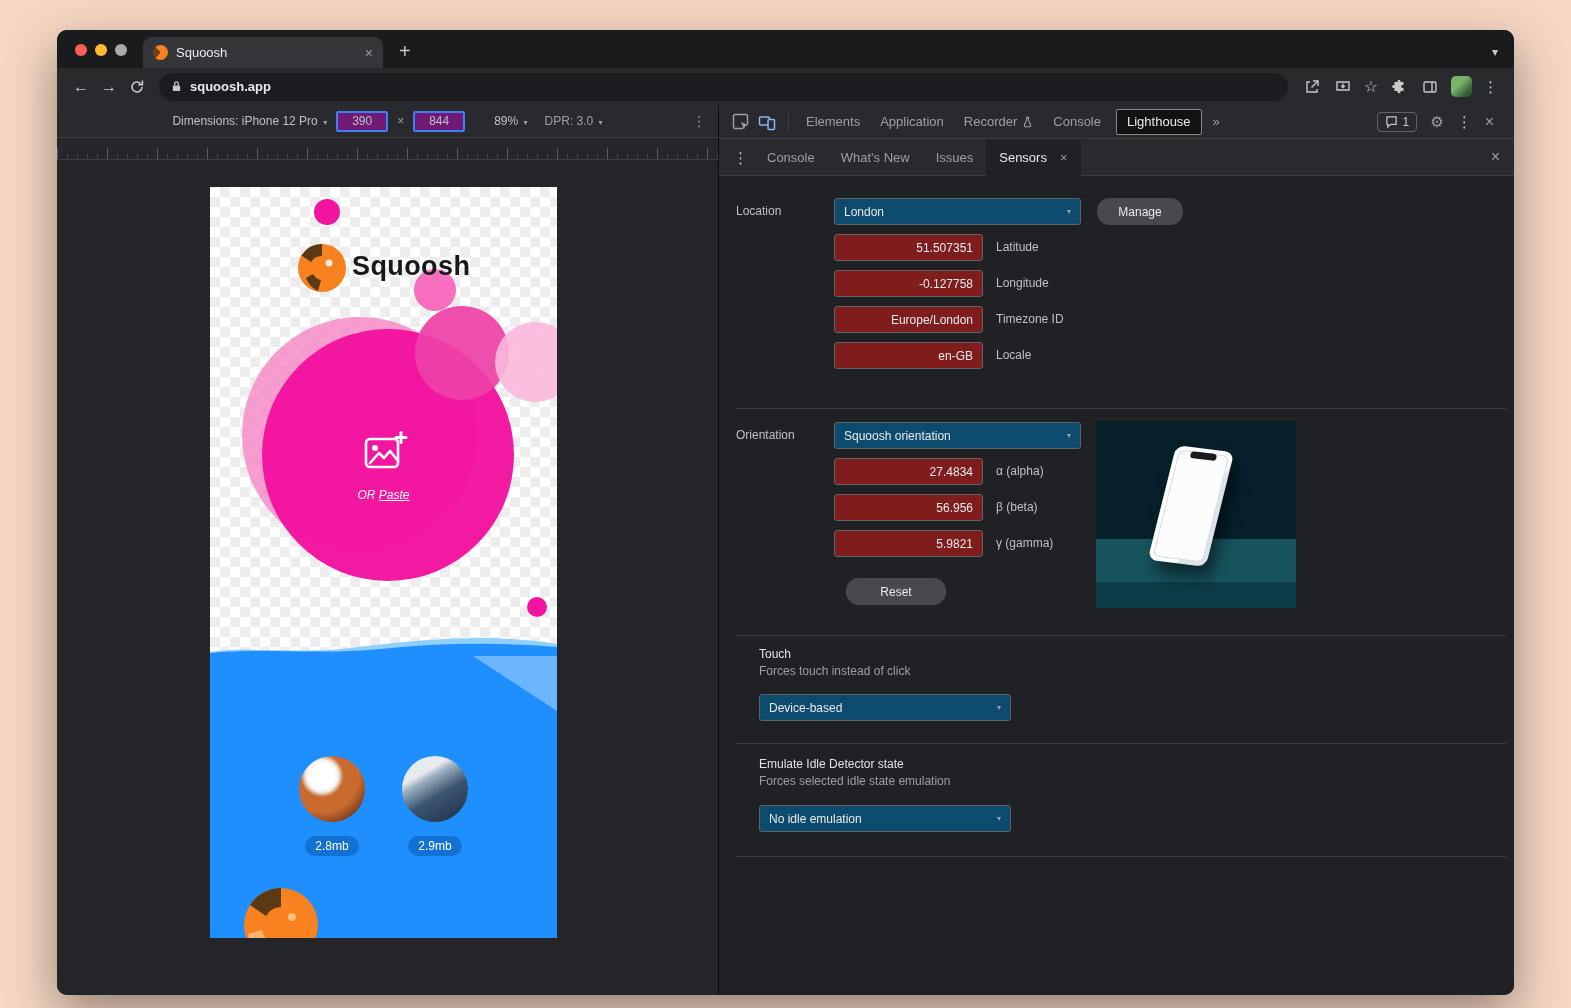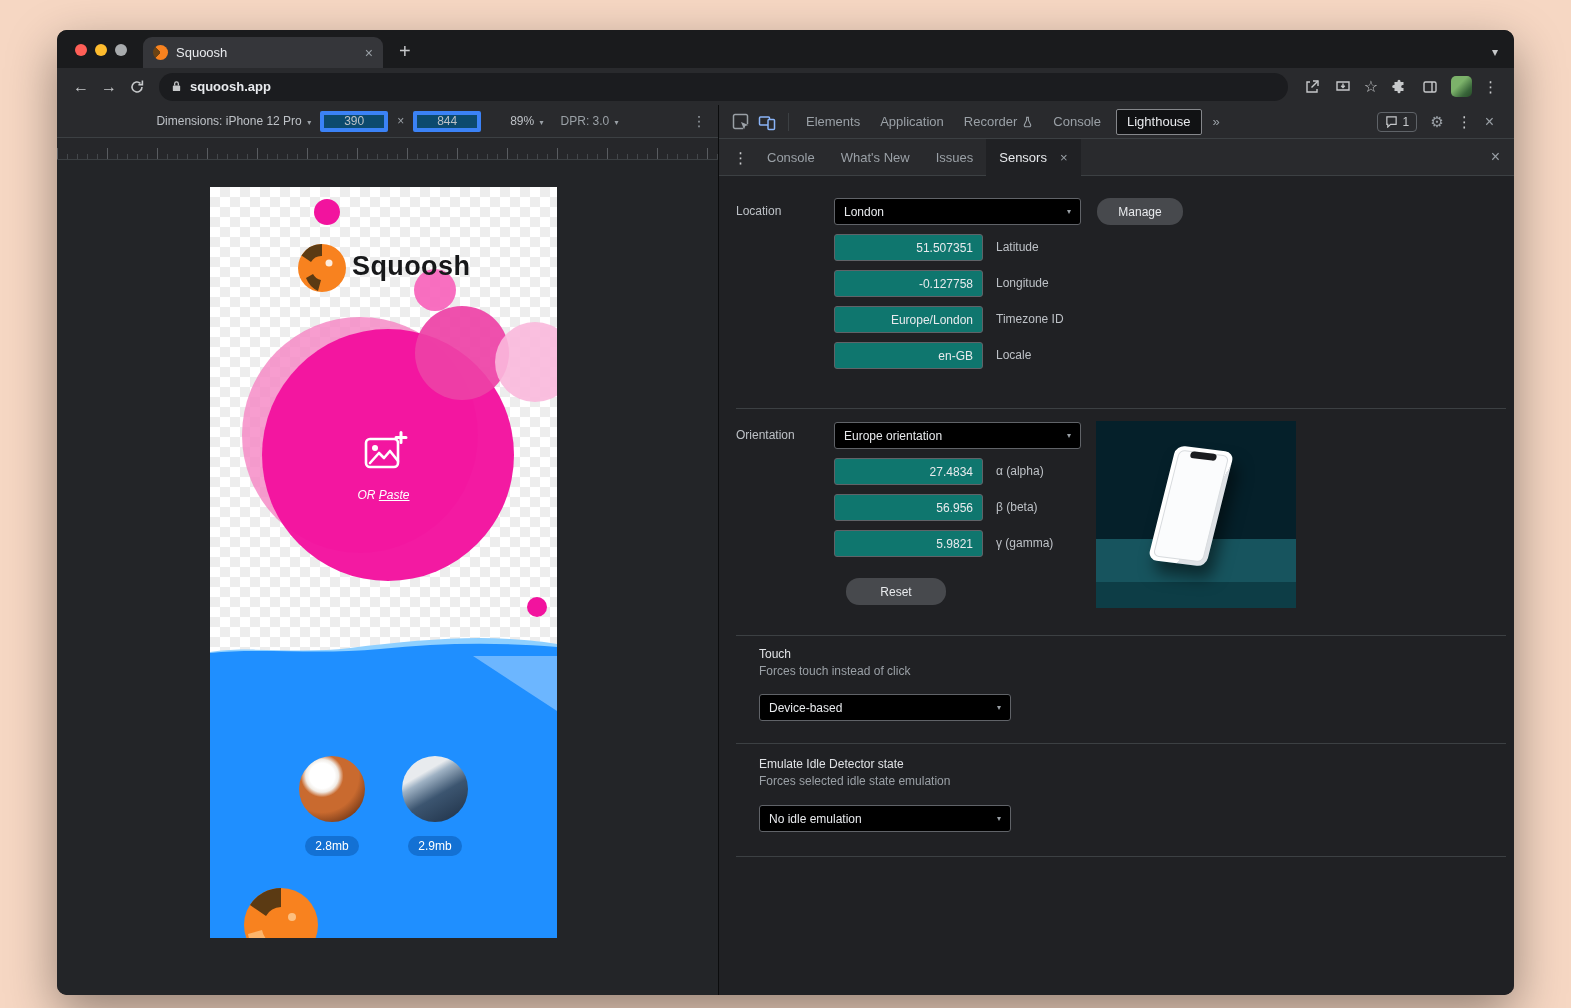--- a/index.html
+++ b/index.html
@@ -26,21 +26,21 @@
   .tbicons .ic{display:flex;align-items:center;justify-content:center;width:20px;height:20px;color:#c6c8ca}
   .star{font-size:16px;color:#c6c8ca;line-height:1}
   .avatar{width:21px;height:21px;border-radius:5px;background:linear-gradient(135deg,#7cb26a 0 40%,#39663a 75%,#274a28)}
   .menu-dots{font-size:15px;color:#c6c8ca;line-height:1}
 
   
   .content{flex:1;display:flex;min-height:0}
   .left-pane{width:661px;position:relative;background:#232528;flex:none;overflow:hidden}
   .device-bar{height:33px;background:#292a2d;border-bottom:1px solid #3c4043;display:flex;align-items:center;justify-content:center;font-size:12px;color:#bdc1c6;gap:9px;position:relative}
   .dim-caret{font-size:8px;color:#9aa0a6;margin-left:2px}
-  .dim-box{width:68px;height:21px;border:4px solid #3b82f6;border-radius:2px;background:#0c4a6e;color:#bdc1c6;display:flex;align-items:center;justify-content:center}
+  .dim-box{width:52px;height:21px;border:2px solid #3b82f6;border-radius:2px;background:#701a75;color:#bdc1c6;display:flex;align-items:center;justify-content:center}
   .devmore{position:absolute;right:12px;color:#9aa0a6;font-size:14px}
   .ruler{height:22px;background-color:#26272a;border-bottom:1px solid #3c4043;background-image:repeating-linear-gradient(to right,#595c60 0 1px,transparent 1px 50px),repeating-linear-gradient(to right,#43464a 0 1px,transparent 1px 10px);background-size:100% 11px,100% 5px;background-position:left bottom,left bottom;background-repeat:no-repeat}
 
   
   .viewport{position:absolute;left:153px;top:82px;width:347px;height:751px;overflow:hidden;background-color:#fff;background-image:linear-gradient(45deg,#ededed 25%,transparent 25%,transparent 75%,#ededed 75%),linear-gradient(45deg,#ededed 25%,transparent 25%,transparent 75%,#ededed 75%);background-size:20px 20px;background-position:0 0,10px 10px}
   .circle{position:absolute;border-radius:50%}
   .logo-text{position:absolute;left:142px;top:64px;font-size:27px;font-weight:bold;color:#17181a;letter-spacing:.4px}
   .upicon{position:absolute;left:152px;top:242px}
   .paste{position:absolute;top:301px;width:100%;text-align:center;color:#fff;font-size:12px;font-style:italic}
   .paste u{text-decoration:underline}
@@ -68,23 +68,23 @@
   .dt-right{margin-left:auto;display:flex;align-items:center;gap:13px;padding-right:10px}
   .bubble-btn{display:flex;align-items:center;gap:5px;border:1px solid #5f6368;border-radius:4px;padding:2px 7px;color:#c6c8ca;font-size:12px}
   .gear{font-size:15px;color:#9aa0a6;line-height:1}
   .xclose{font-size:16px;color:#9aa0a6;line-height:1}
   .dt-drawer{height:37px;background:#292a2d;border-bottom:1px solid #3c4043;display:flex;align-items:center;font-size:13px;color:#9aa0a6;padding-left:8px;flex:none}
   .drawer-tab{padding:0 13px;line-height:37px;white-space:nowrap}
   .drawer-tab-active{background:#202124;color:#e8eaed;display:flex;align-items:center;gap:13px;height:37px;padding:0 13px}
   .drawer-close{margin-left:auto;margin-right:14px}
 
   .sensors{position:relative;flex:1;font-size:12px;color:#bdc1c6}
-  .sel{position:absolute;height:27px;background:#000000;border:1px solid #606368;border-radius:3px;color:#e8eaed;display:flex;align-items:center;padding:0 9px}
+  .sel{position:absolute;height:27px;background:#0c4a6e;border:1px solid #606368;border-radius:3px;color:#e8eaed;display:flex;align-items:center;padding:0 9px}
   .sel .caret{margin-left:auto;font-size:8px;color:#9aa0a6;padding-left:8px}
-  .inp{position:absolute;height:27px;background:#0f766e;border:1px solid #606368;border-radius:3px;color:#e8eaed;display:flex;align-items:center;justify-content:flex-end;padding:6px 9px}
+  .inp{position:absolute;height:27px;background:#7f1d1d;border:1px solid #606368;border-radius:3px;color:#e8eaed;display:flex;align-items:center;justify-content:flex-end;padding:6px 9px}
   .flabel{position:absolute;height:27px;line-height:27px;color:#bdc1c6}
   .btn{position:absolute;height:27px;border-radius:13px;background:#47494d;color:#e8eaed;display:flex;align-items:center;justify-content:center}
   .divider{position:absolute;left:17px;width:770px;height:1px;background:#3c4043}
   .sec-title{position:absolute;color:#e0e2e5}
   .sec-desc{position:absolute;color:#9aa0a6}
   .preview{position:absolute;left:377px;top:245px;width:200px;height:187px;background:linear-gradient(#05202a 0 63%,#17545e 63% 86%,#0d3d46 86% 100%);overflow:hidden}
   .phone{position:absolute;left:66px;top:26px;width:58px;height:118px;background:linear-gradient(105deg,#ffffff 0 68%,#dfe2e6 68% 100%);border-radius:9px;transform:rotate(14deg) skewY(-7deg);box-shadow:8px 12px 16px rgba(0,0,0,.5)}
   .screen{position:absolute;inset:4px;border-radius:6px;border:1px solid #d8dbde;background:#fbfcfd}
   .notch{position:absolute;left:50%;top:4px;transform:translateX(-50%);width:26px;height:7px;background:#1a1c1f;border-radius:4px}
 </style>
@@ -298,21 +298,21 @@
           <span class="flabel" style="left:277px;top:94px">Longitude</span>
           <span class="inp" style="left:115px;top:130px;width:149px">Europe/London</span>
           <span class="flabel" style="left:277px;top:130px">Timezone ID</span>
           <span class="inp" style="left:115px;top:166px;width:149px">en-GB</span>
           <span class="flabel" style="left:277px;top:166px">Locale</span>
 
           <span class="divider" style="top:232px"></span>
 
           <span class="flabel" style="left:17px;top:246px">Orientation</span>
           <span class="sel" style="left:115px;top:246px;width:247px">
-            <span>Europe orientation</span>
+            <span>Squoosh orientation</span>
             <span class="caret">▾</span>
           </span>
 
           <span class="inp" style="left:115px;top:282px;width:149px">27.4834</span>
           <span class="flabel" style="left:277px;top:282px">α (alpha)</span>
           <span class="inp" style="left:115px;top:318px;width:149px">56.956</span>
           <span class="flabel" style="left:277px;top:318px">β (beta)</span>
           <span class="inp" style="left:115px;top:354px;width:149px">5.9821</span>
           <span class="flabel" style="left:277px;top:354px">γ (gamma)</span>
 

